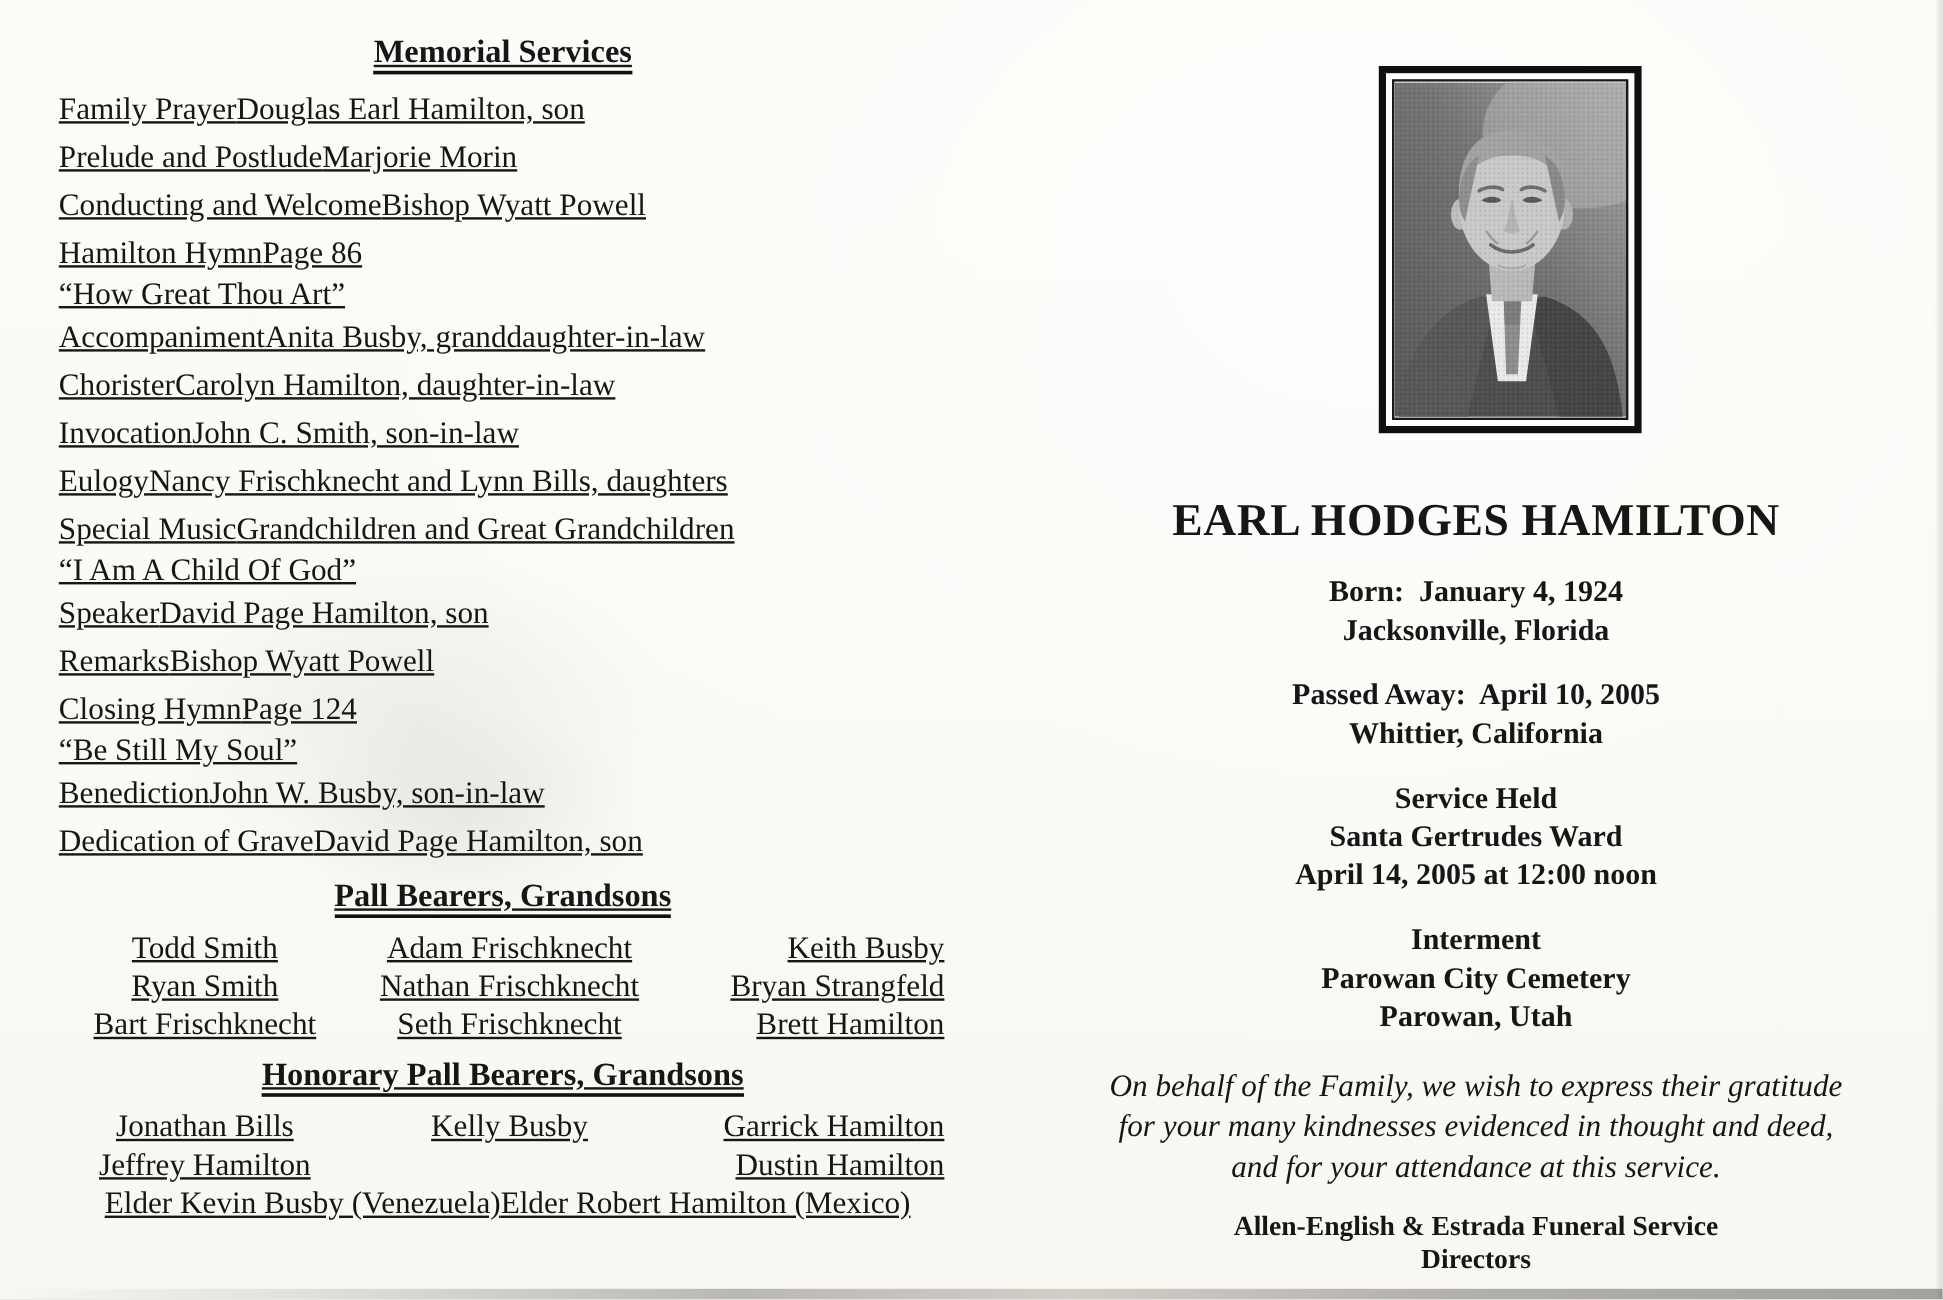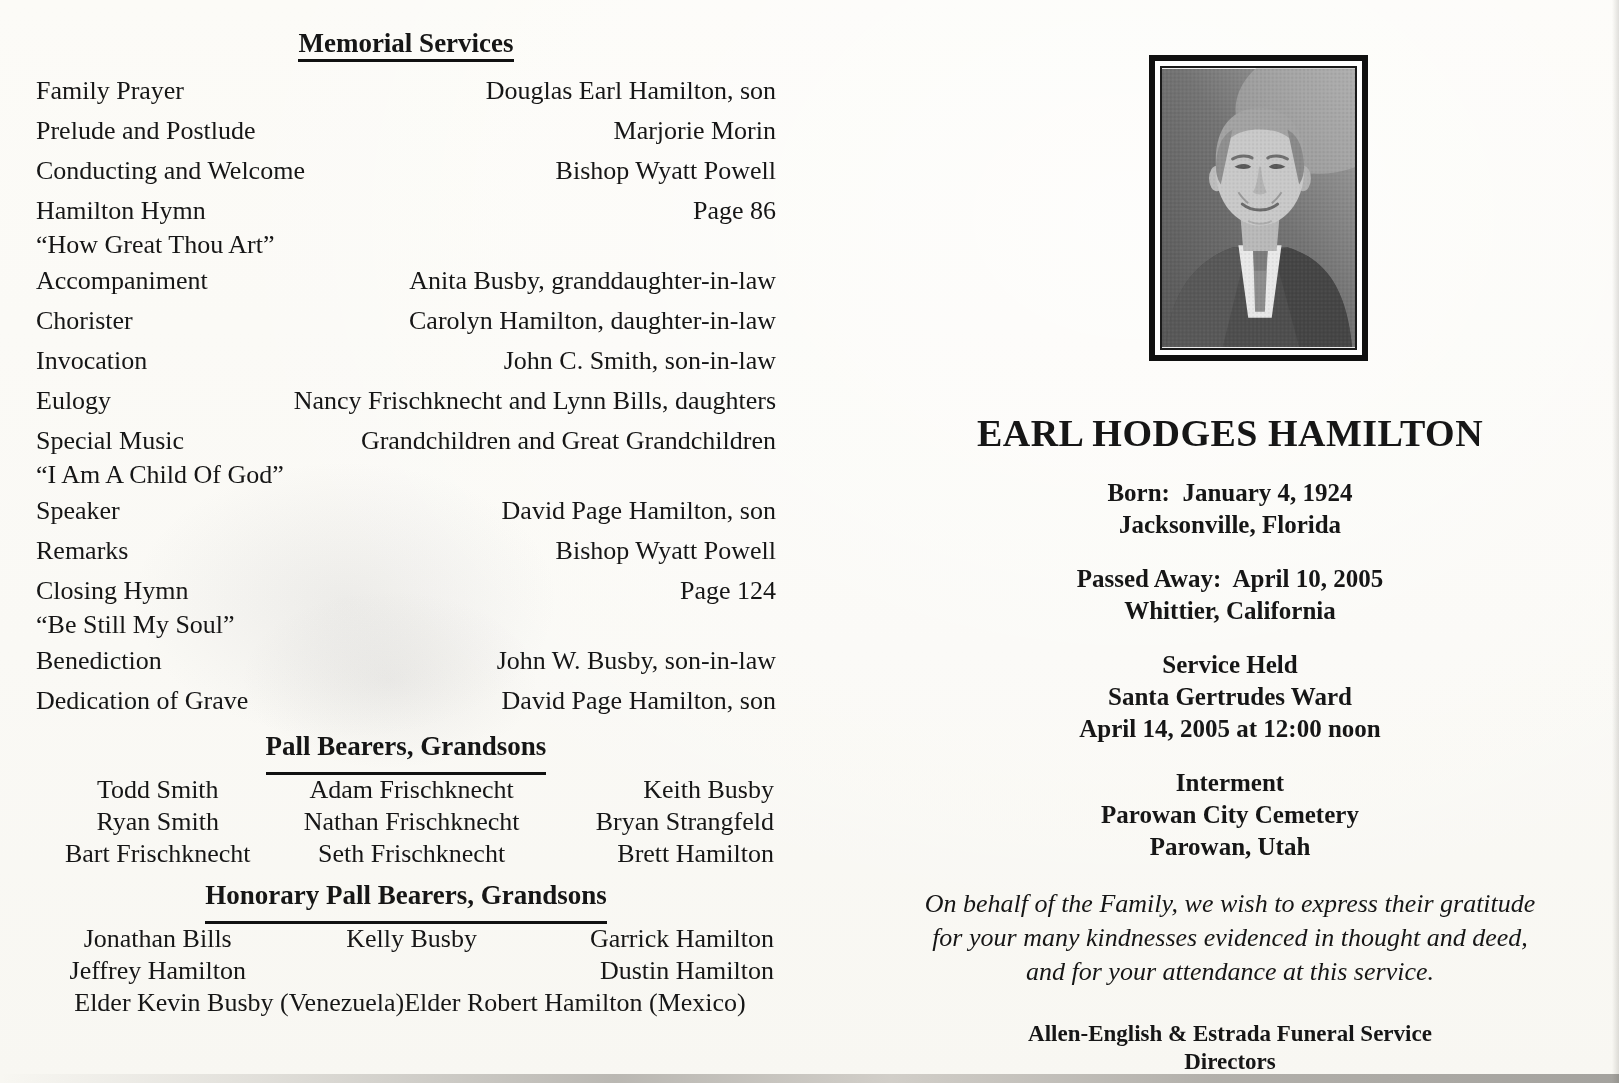--- a/index.html
+++ b/index.html
@@ -22,50 +22,50 @@
     background:radial-gradient(ellipse at center, rgba(130,130,135,.10), transparent 70%); }
   .scan-bottom { position:absolute; left:0; bottom:0; width:100%; height:9px;
     background:linear-gradient(90deg,
       rgba(120,115,108,0) 0%, rgba(120,115,108,.18) 16%,
       rgba(100,96,90,.42) 38%, rgba(120,112,104,.30) 55%,
       rgba(96,92,86,.46) 75%, rgba(86,84,80,.52) 100%); }
   .scan-right { position:absolute; right:0; top:0; width:7px; height:100%;
     background:linear-gradient(270deg, rgba(120,118,112,.22), transparent); }
 
   
-  .left-col { position:absolute; left:36px; top:28px; width:740px; }
+  .left-col { position:absolute; left:49px; top:28px; width:740px;text-decoration:underline; }
   .col-heading { text-align:center; font-size:27px; font-weight:bold; margin-bottom:12px; }
   .col-heading span { border-bottom:3px solid #111; padding-bottom:1px; }
   .prow { display:flex; justify-content:space-between; align-items:baseline;
     height:40px; line-height:40px; font-size:26px; }
   .plabel { white-space:nowrap; }
-  .pvalue { white-space:nowrap; text-align:right; flex:1; }
+  .pvalue { white-space:nowrap; flex:1; }
   .hymn { text-align:left; height:30px; line-height:28px; font-size:26px; }
   .section-heading { text-align:center; font-size:27px; font-weight:bold;
     margin-top:10px; margin-bottom:12px; }
-  .section-heading span { border-bottom:3px solid #111; padding-bottom:11px; }
+  .section-heading span { border-bottom:3px solid #111; padding-bottom:1px; }
   .pb-row { display:grid; grid-template-columns:1.05fr 1.25fr 1fr;
     font-size:26px; line-height:32px; height:32px; }
   .pb-row .c0 { text-align:center; padding-left:8px; }
   .pb-row .c1 { text-align:center; }
   .pb-row .c2 { text-align:right; padding-right:2px; }
   .pb-row2 { display:flex; justify-content:center;
     font-size:26px; line-height:32px; height:32px; }
   .pb-row2 .c0 { padding-left:8px; }
 
   
   .right-col { position:absolute; left:880px; top:0; width:700px; text-align:center; }
   .photo-wrap { margin-top:55px; transform:translateX(28px); }
   .photo-frame { display:inline-block; background:#fff; border:6px solid #101010; padding:5px; }
   .photo-inner { display:block; border:2px solid #1a1a1a; }
   .deceased-name { margin-top:46px; font-size:38px; font-weight:bold; letter-spacing:.5px; }
   .info-block { margin-top:22px; font-size:25px; font-weight:bold; line-height:32px; }
   .gratitude { margin:24px auto 0 auto; width:620px; font-size:26px;
     font-style:italic; line-height:34px; }
-  .funeral { margin-top:31px; font-size:23px; font-weight:bold; line-height:28px; }
+  .funeral { margin-top:18px; font-size:23px; font-weight:bold; line-height:28px; }
 </style>
 </head>
 <body>
 
 <div class="page">
 
   <div class="ghost-a"></div>
   <div class="ghost-b"></div>
 
   <div class="left-col">

